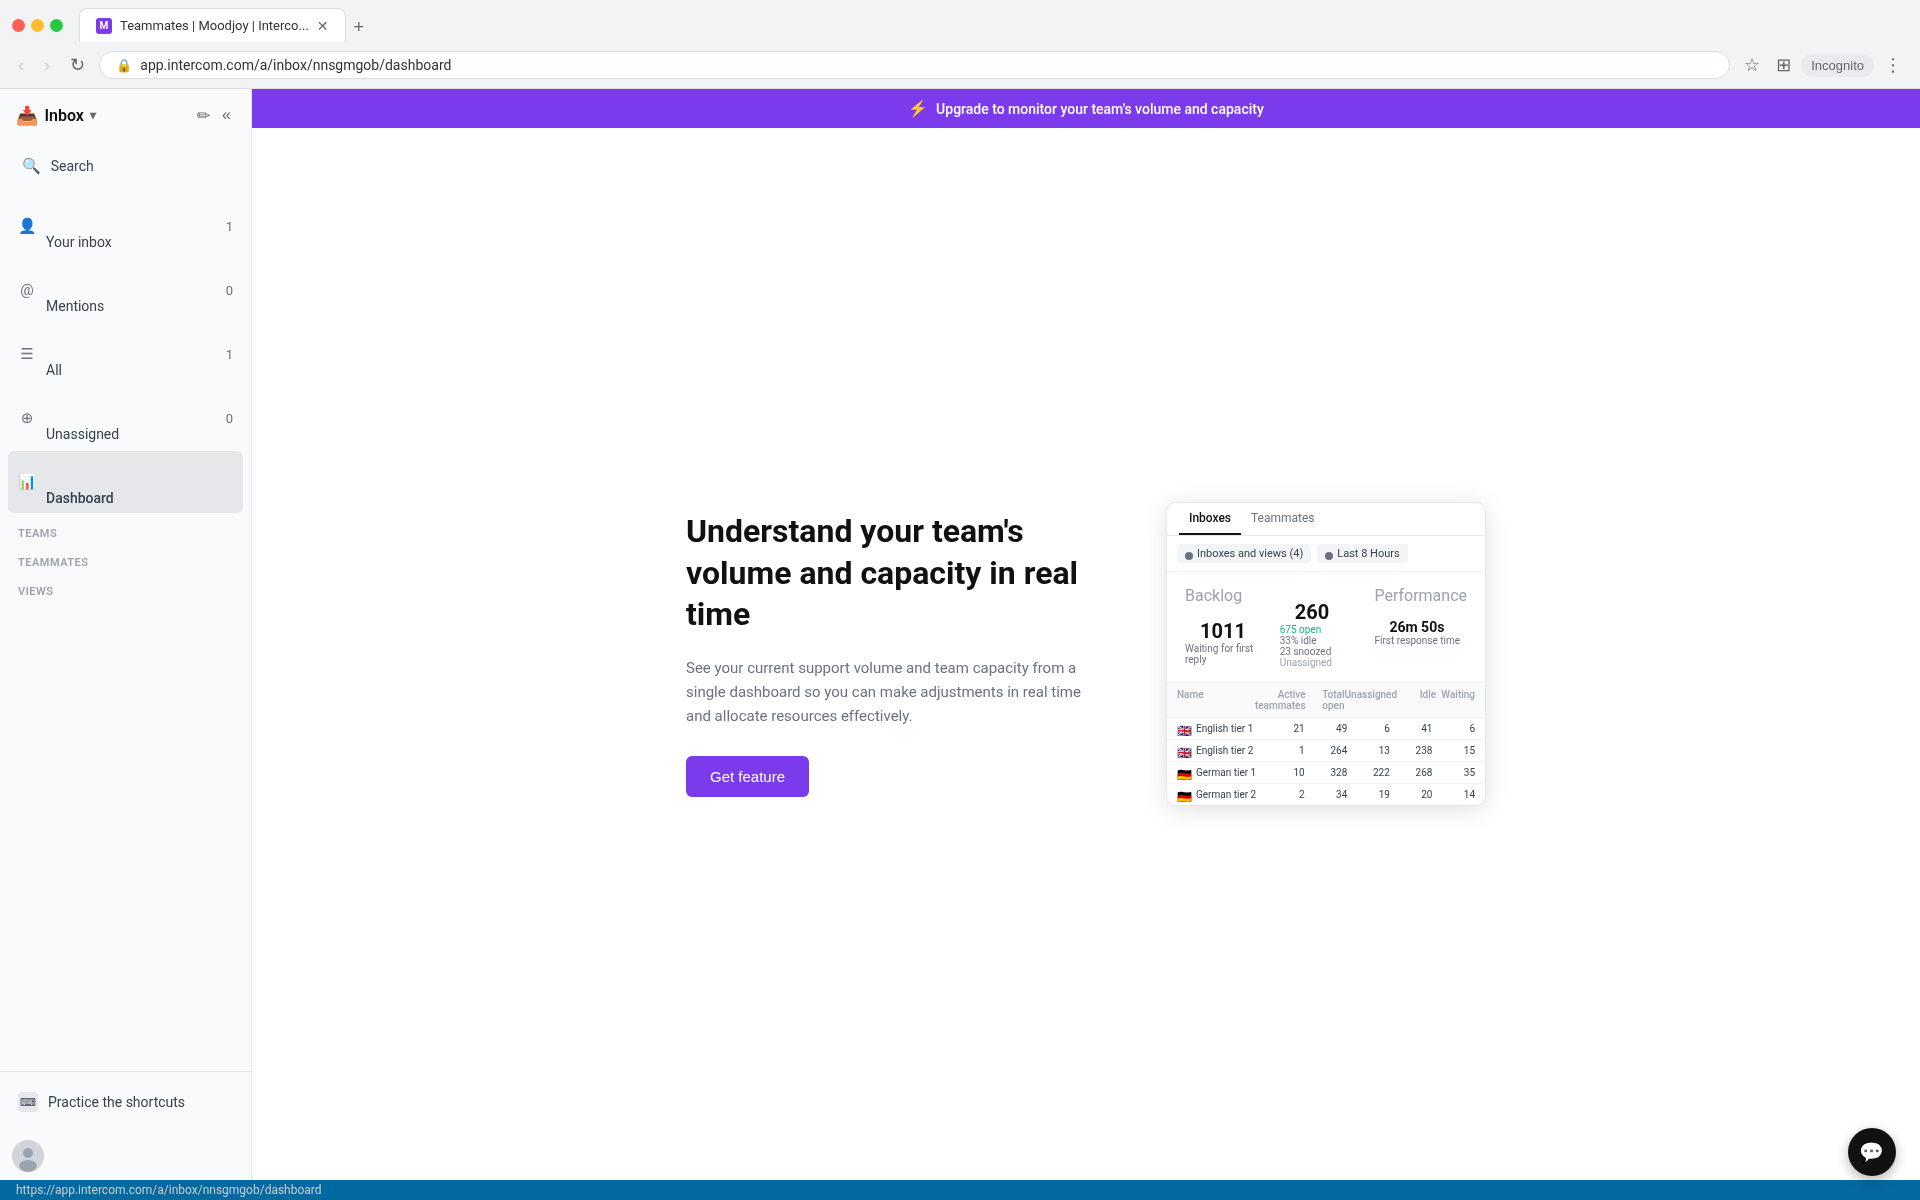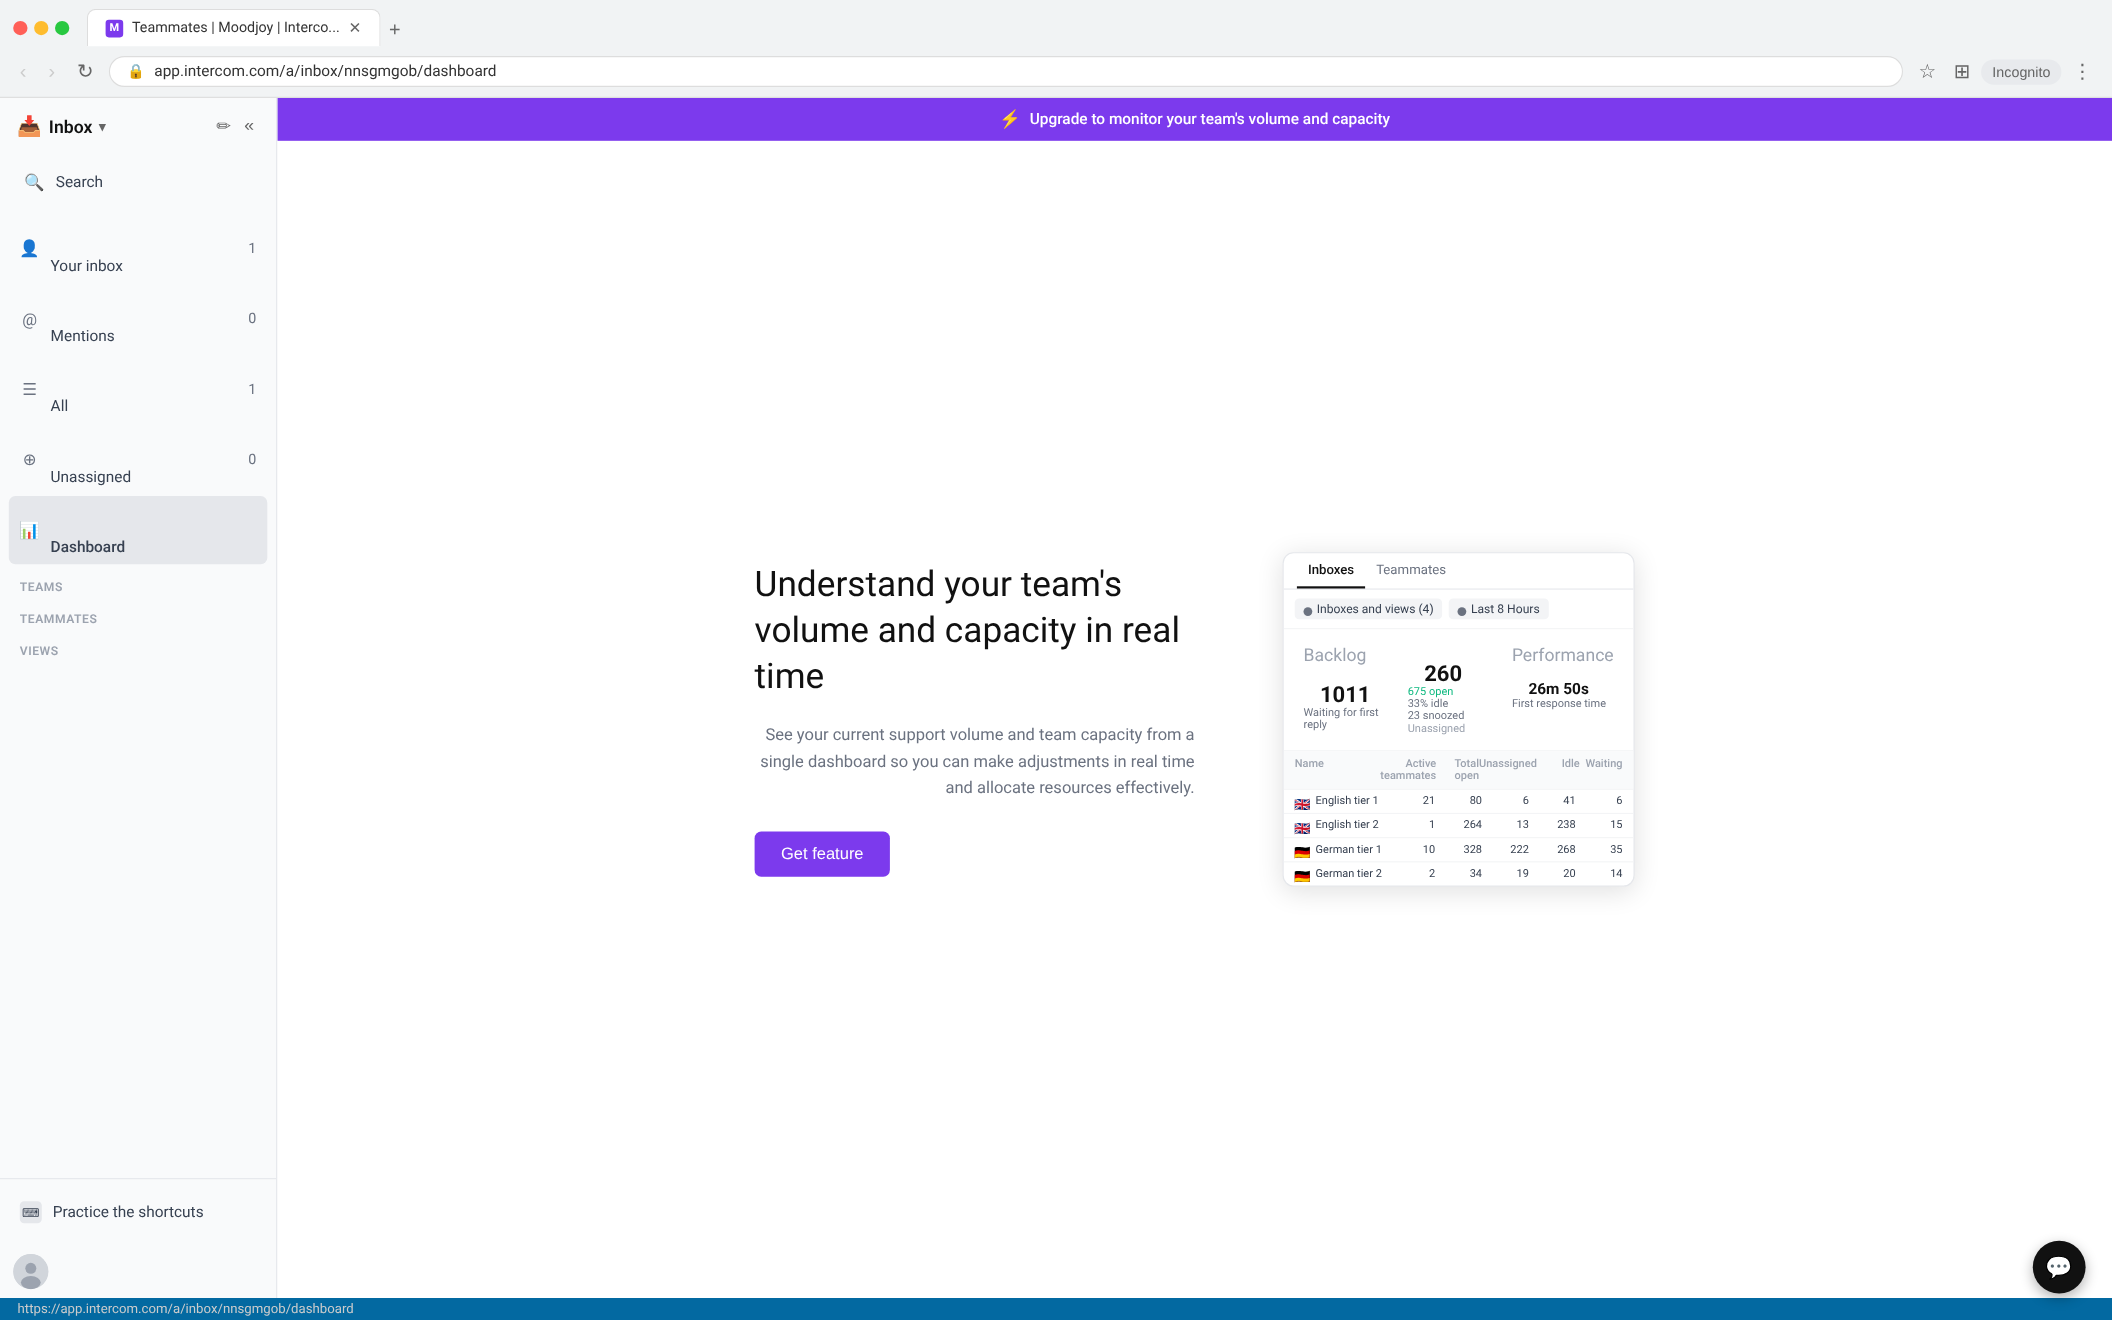--- a/index.html
+++ b/index.html
@@ -59,22 +59,22 @@
     .avatar { width: 32px; height: 32px; border-radius: 50%; background: #d1d5db; display: flex; align-items: center; justify-content: center; font-size: 13px; color: #374151; overflow: hidden; }
 
     
     .main-content { flex: 1; display: flex; flex-direction: column; background: #fff; overflow: hidden; }
     .upgrade-banner { background: #7c3aed; color: #fff; text-align: center; padding: 10px 20px; font-size: 14px; font-weight: 500; display: flex; align-items: center; justify-content: center; gap: 8px; flex-shrink: 0; }
     .upgrade-banner .bolt-icon { font-size: 16px; }
 
     .dashboard-content { flex: 1; display: flex; align-items: center; justify-content: center; gap: 80px; padding: 40px; }
 
     .feature-description { max-width: 400px; }
-    .feature-title { font-size: 32px; font-weight: 400; color: #111; line-height: 1.3; margin-bottom: 20px; }
-    .feature-body { font-size: 15px; color: #6b7280; line-height: 1.6; margin-bottom: 28px; text-align: right; }
+    .feature-title { font-size: 32px; font-weight: 700; color: #111; line-height: 1.3; margin-bottom: 20px; }
+    .feature-body { font-size: 15px; color: #6b7280; line-height: 1.6; margin-bottom: 28px; }
     .get-feature-btn { background: #7c3aed; color: #fff; border: none; padding: 12px 24px; border-radius: 6px; font-size: 15px; font-weight: 500; cursor: pointer; }
 
     
     .dashboard-preview { width: 320px; background: #fff; border: 1px solid #e5e7eb; border-radius: 10px; box-shadow: 0 4px 24px rgba(0,0,0,0.12); overflow: hidden; font-size: 11px; }
     .preview-tabs { display: flex; border-bottom: 1px solid #e5e7eb; padding: 0 12px; }
     .preview-tab { padding: 8px 10px; font-size: 12px; color: #6b7280; cursor: pointer; border-bottom: 2px solid transparent; }
     .preview-tab.active { color: #111; border-bottom: 2px solid #111; font-weight: 500; }
     .preview-filters { display: flex; gap: 6px; padding: 8px 10px; border-bottom: 1px solid #f3f4f6; }
     .preview-filter { background: #f3f4f6; border-radius: 4px; padding: 3px 8px; font-size: 11px; color: #374151; display: flex; align-items: flex-end; gap: 4px; }
     .preview-metrics { display: flex; gap: 0; padding: 10px; border-bottom: 1px solid #f3f4f6; }
@@ -262,21 +262,21 @@
             <span class="col-name">Name</span>
             <span class="col">Active teammates</span>
             <span class="col">Total open</span>
             <span class="col">Unassigned</span>
             <span class="col">Idle</span>
             <span class="col">Waiting</span>
           </div>
           <div class="preview-table-row">
             <span class="col-name"><span class="flag">🇬🇧</span> English tier 1</span>
             <span class="col">21</span>
-            <span class="col">80</span>
+            <span class="col">49</span>
             <span class="col">6</span>
             <span class="col">41</span>
             <span class="col">6</span>
           </div>
           <div class="preview-table-row">
             <span class="col-name"><span class="flag">🇬🇧</span> English tier 2</span>
             <span class="col">1</span>
             <span class="col">264</span>
             <span class="col">13</span>
             <span class="col">238</span>

